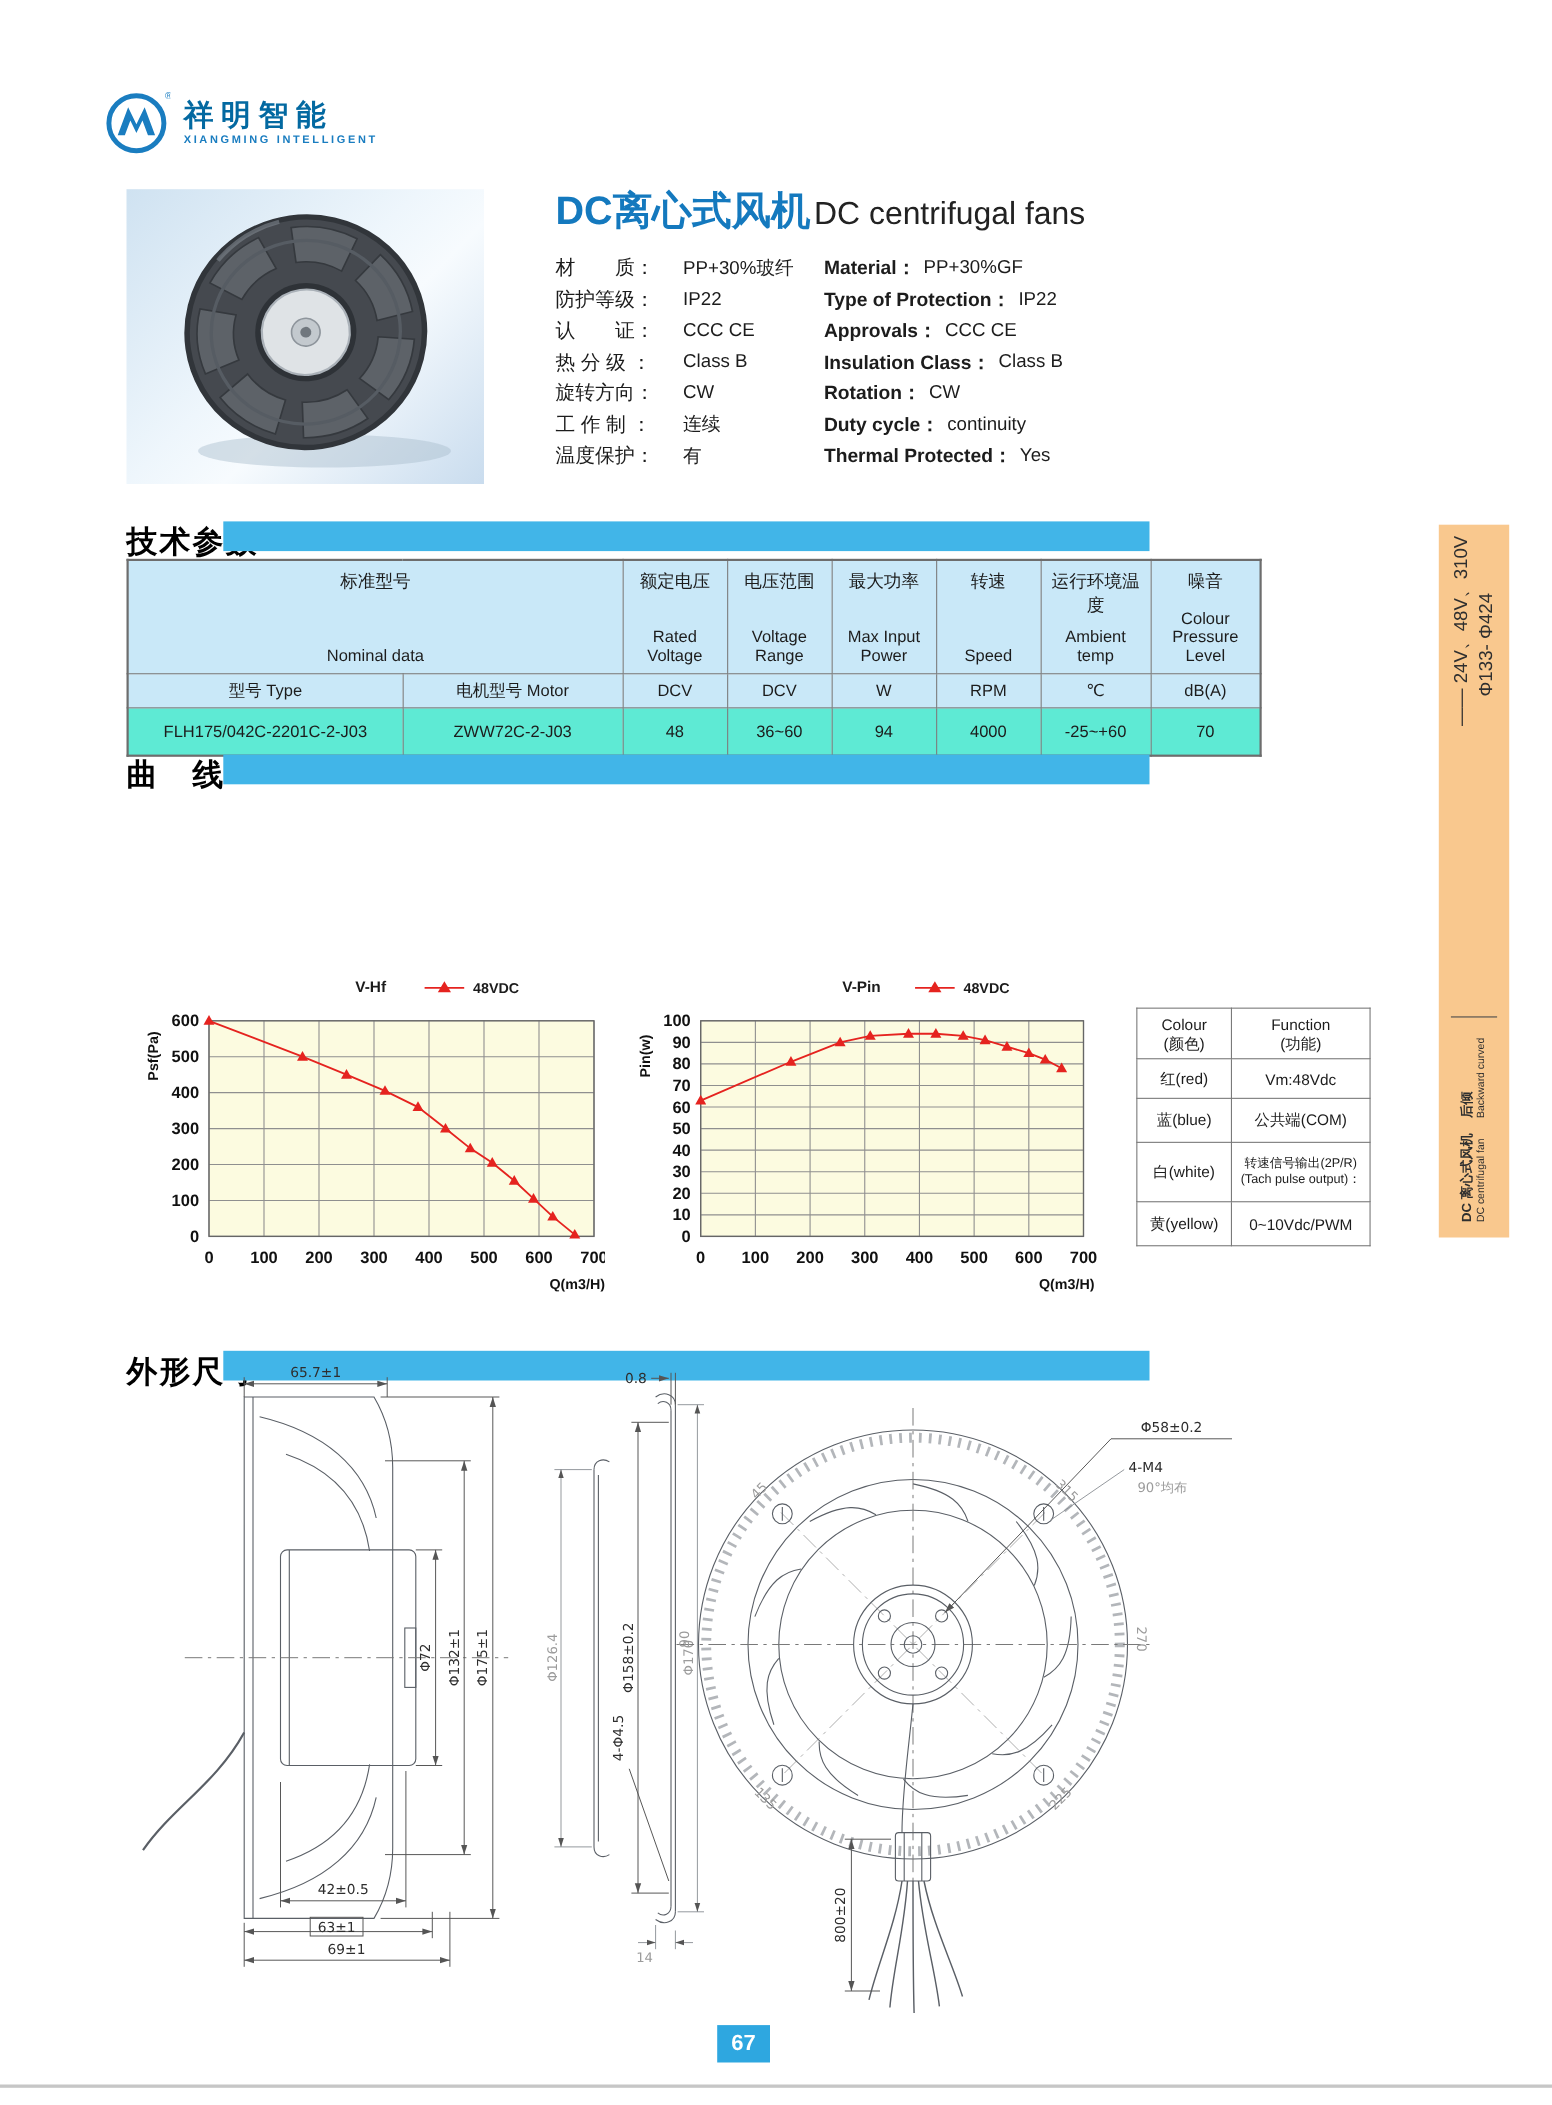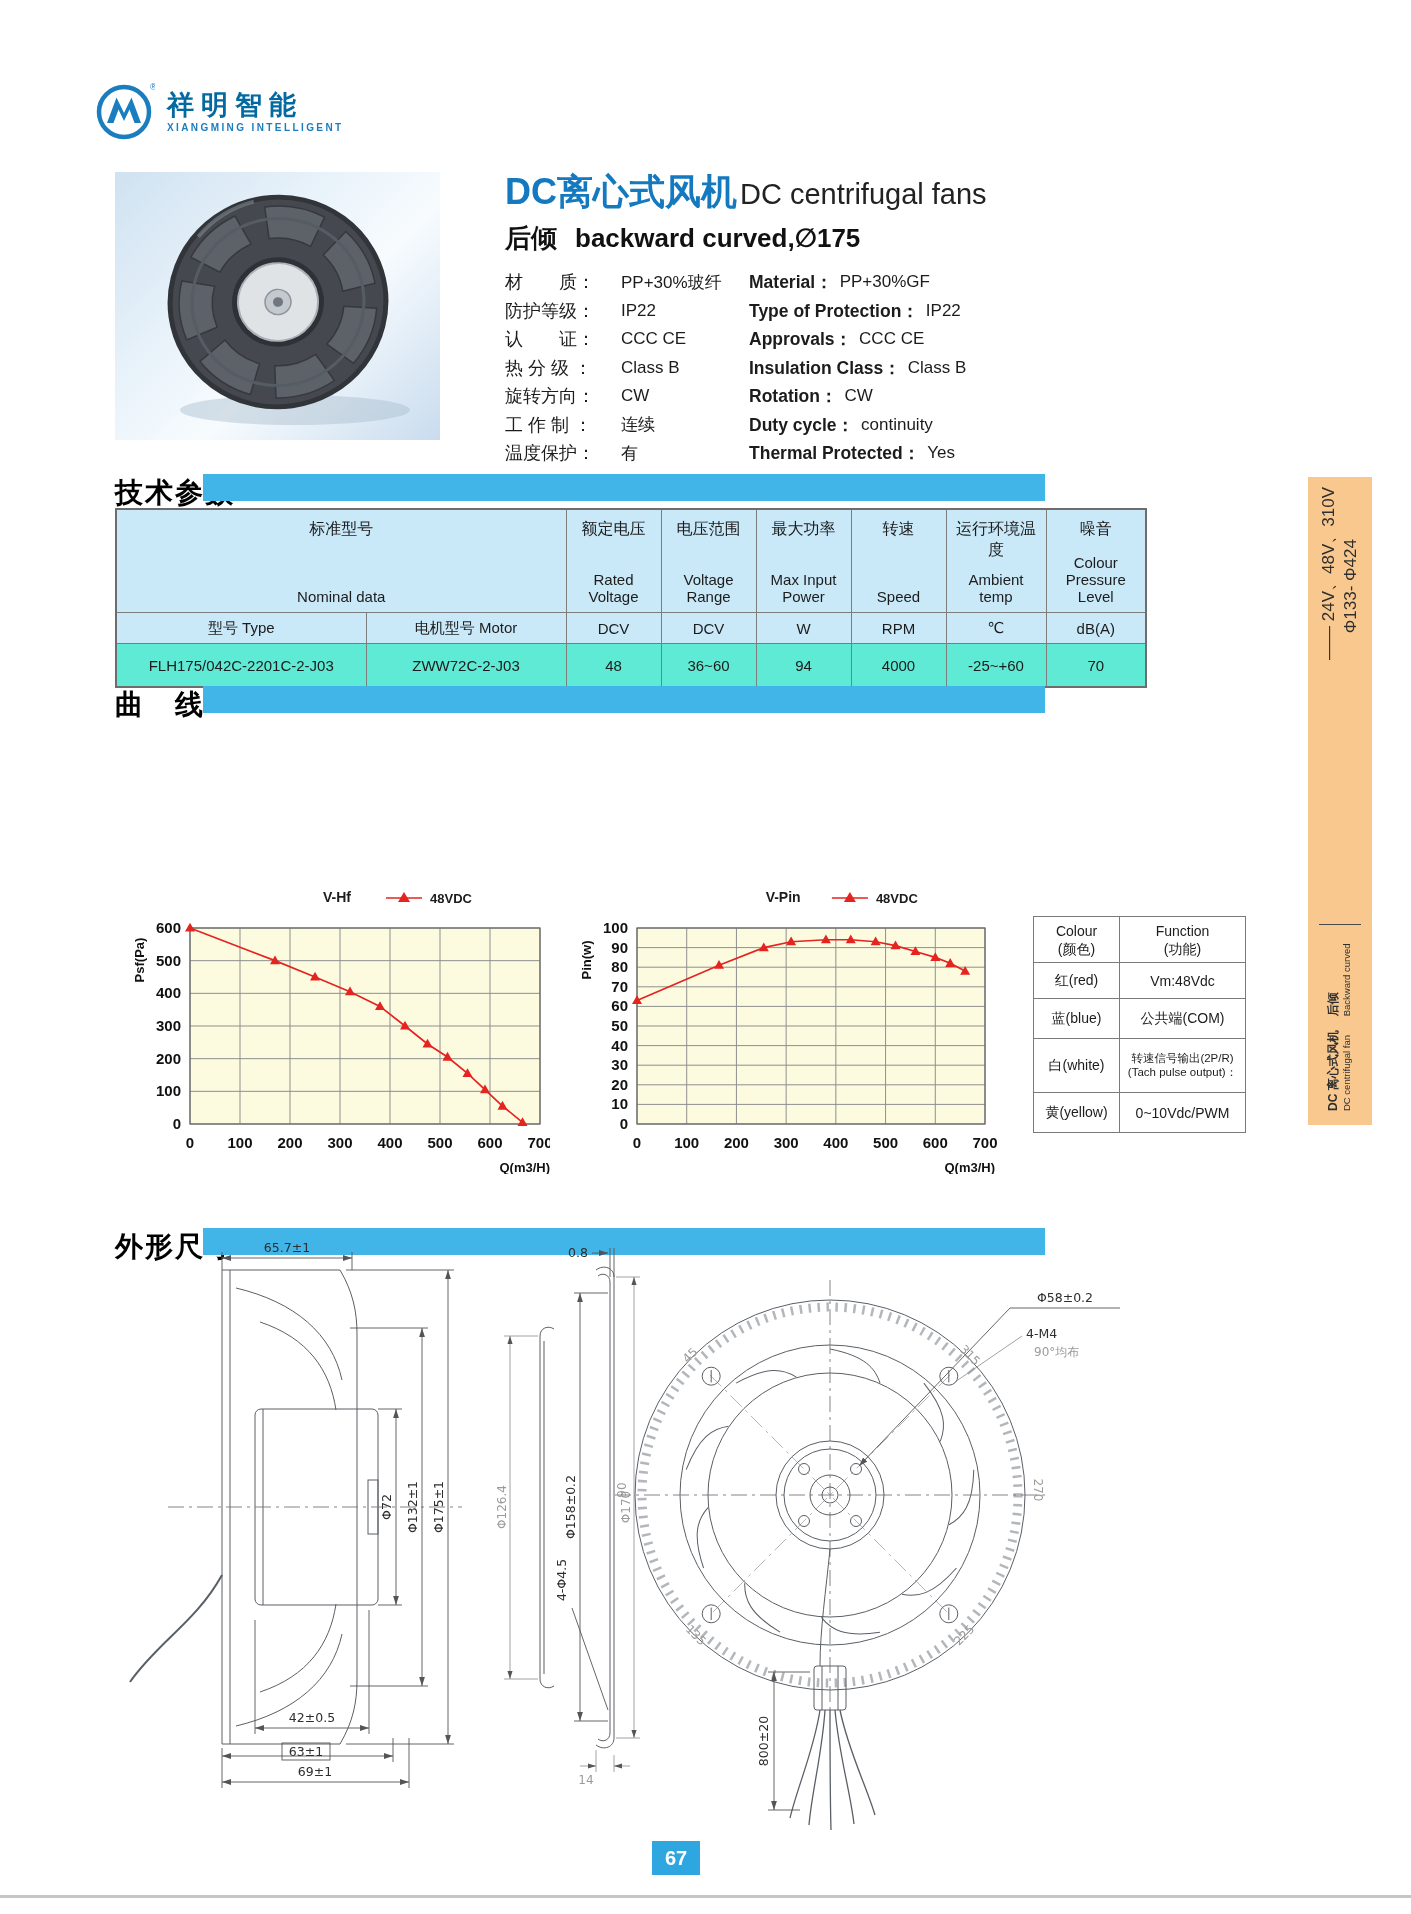--- a/index.html
+++ b/index.html
@@ -115,23 +115,20 @@
         <circle r="5" fill="#70777e"></circle>
         <path d="M-70,-78 A106,106 0 0 1 -10,-106" stroke="#7f868e" stroke-width="4" fill="none" opacity="0.6"></path>
       </g>
     </svg>
   </div>
 
   <div class="titleblock">
     <div class="t1">
       <span class="zh">DC离心式风机</span>
       <span class="en">DC centrifugal fans</span>
-    </div>
-    <div class="t2">
-      <span class="sp">后倾</span><span>backward curved,∅175</span>
     </div>
     <div class="specs">
       <div class="spec-row">
         <span class="zl">材　　质：</span>
           <span class="zv">PP+30%玻纤</span>
         <span class="el">Material：</span>
           <span class="ev">PP+30%GF</span>
       </div>
       <div class="spec-row">
         <span class="zl">防护等级：</span>

